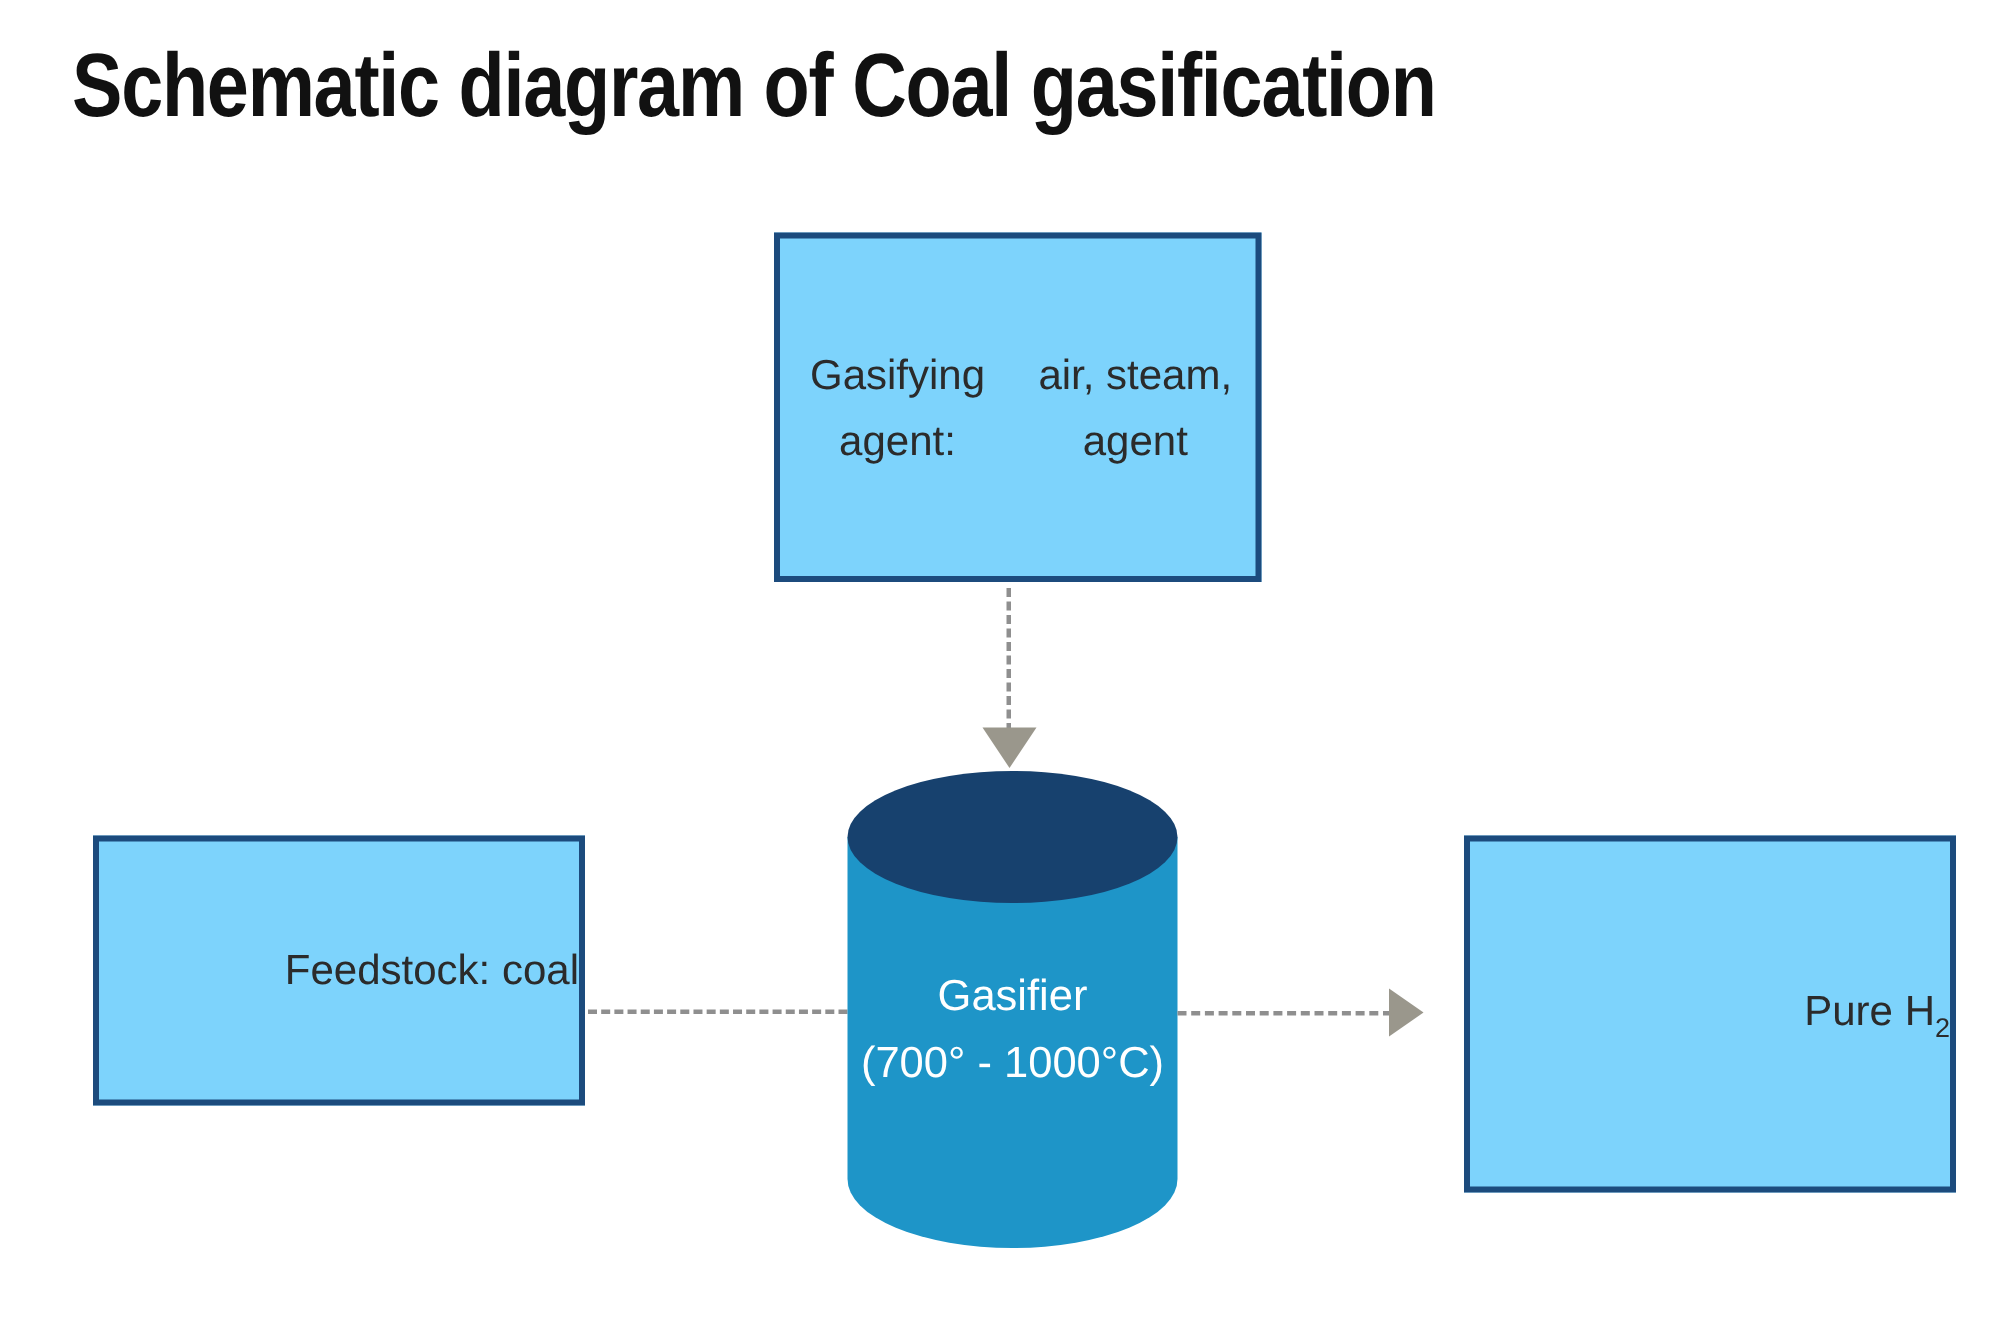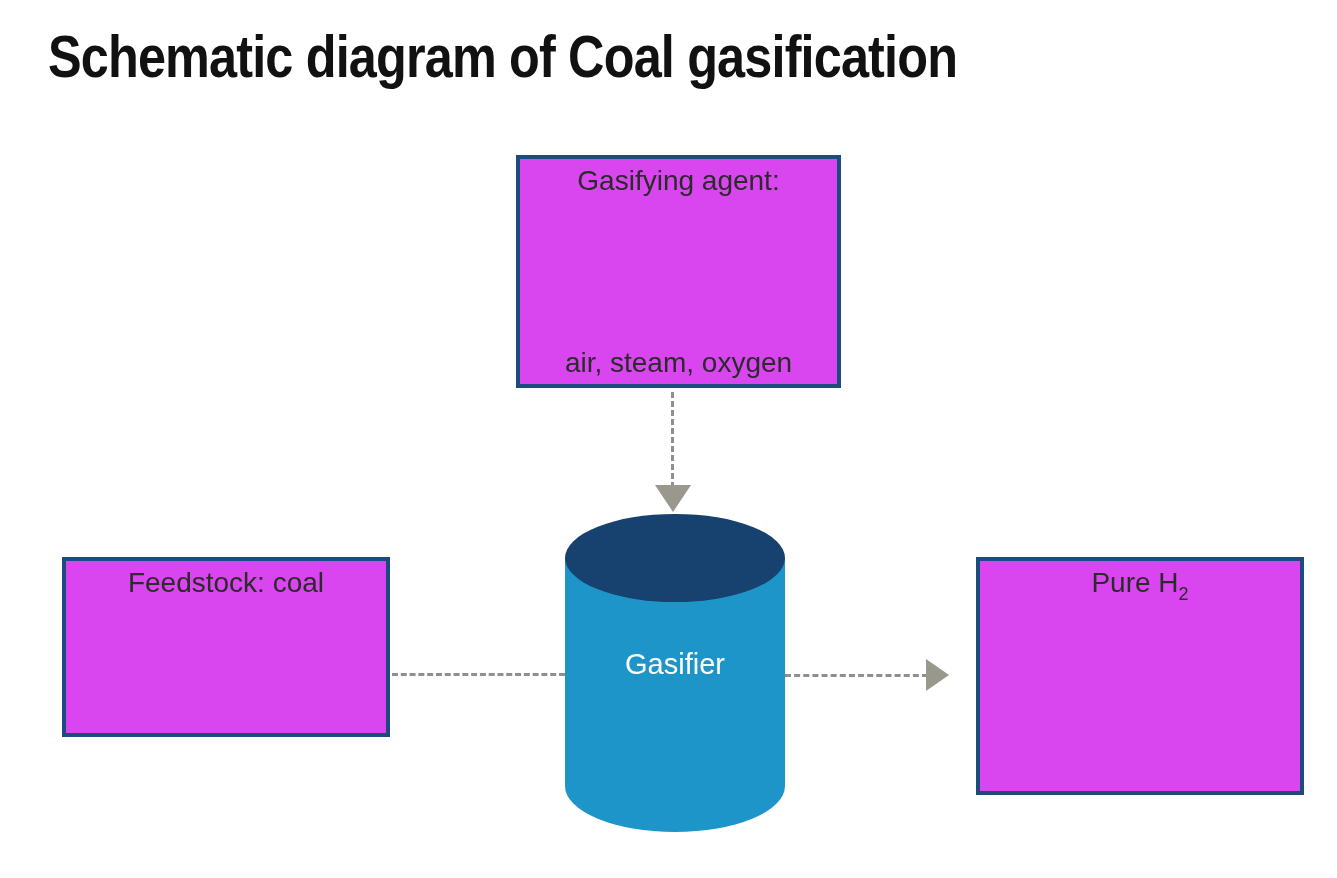--- a/index.html
+++ b/index.html
@@ -26,25 +26,25 @@
     font-weight:bold;
     color:var(--title-text);
     letter-spacing:-1px;
     white-space:nowrap;
     transform:scaleX(0.84);
     transform-origin:left center;
   }
   .node-box{
     position:absolute;
     border:4px solid var(--box-border);
-    background:#d946ef;
+    background:#7dd3fc;
     display:flex;
-    flex-direction:column;
+    flex-direction:row;
     align-items:center;
-    justify-content:space-between;
+    justify-content:flex-end;
     text-align:center;
     color:var(--box-text);
     font-size:28px;
     line-height:1.55;
   }
   .box-agent{left:516px;top:155px;width:325px;height:233px;}
   .box-feedstock{left:62px;top:557px;width:328px;height:180px;}
   .box-product{left:948px;top:557px;width:328px;height:238px;margin-left:28px;}
   .subscript{
     font-size:18px;
@@ -115,37 +115,38 @@
     border-left:23px solid var(--arrow-gray);
   }
 </style>
 </head>
 <body>
 
 <h1 class="title">Schematic diagram of Coal gasification</h1>
 
 <div class="node-box box-agent">
   <div>Gasifying agent:</div>
-  <div>air, steam, oxygen</div>
+  <div>air, steam, agent</div>
 </div>
 
 <div class="connector-v"></div>
 <div class="arrow-down"></div>
 
 <div class="node-box box-feedstock">
   <div>Feedstock: coal</div>
 </div>
 
 <div class="connector-h-left"></div>
 
 <div class="cylinder">
   <div class="cylinder-body"></div>
   <div class="cylinder-top"></div>
   <div class="cylinder-label">
     <div>Gasifier</div>
+    <div>(700° - 1000°C)</div>
   </div>
 </div>
 
 <div class="connector-h-right"></div>
 <div class="arrow-right"></div>
 
 <div class="node-box box-product">
   <div><span>Pure H</span><span class="subscript">2</span></div>
 </div>
 

